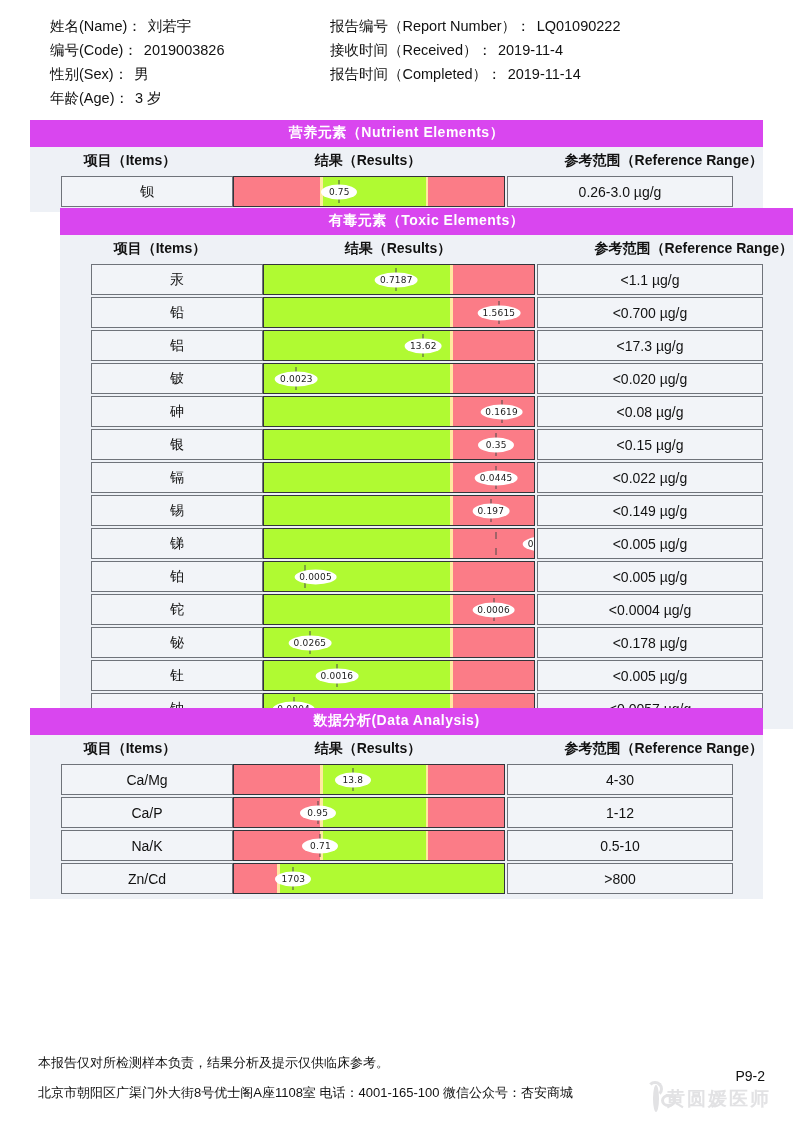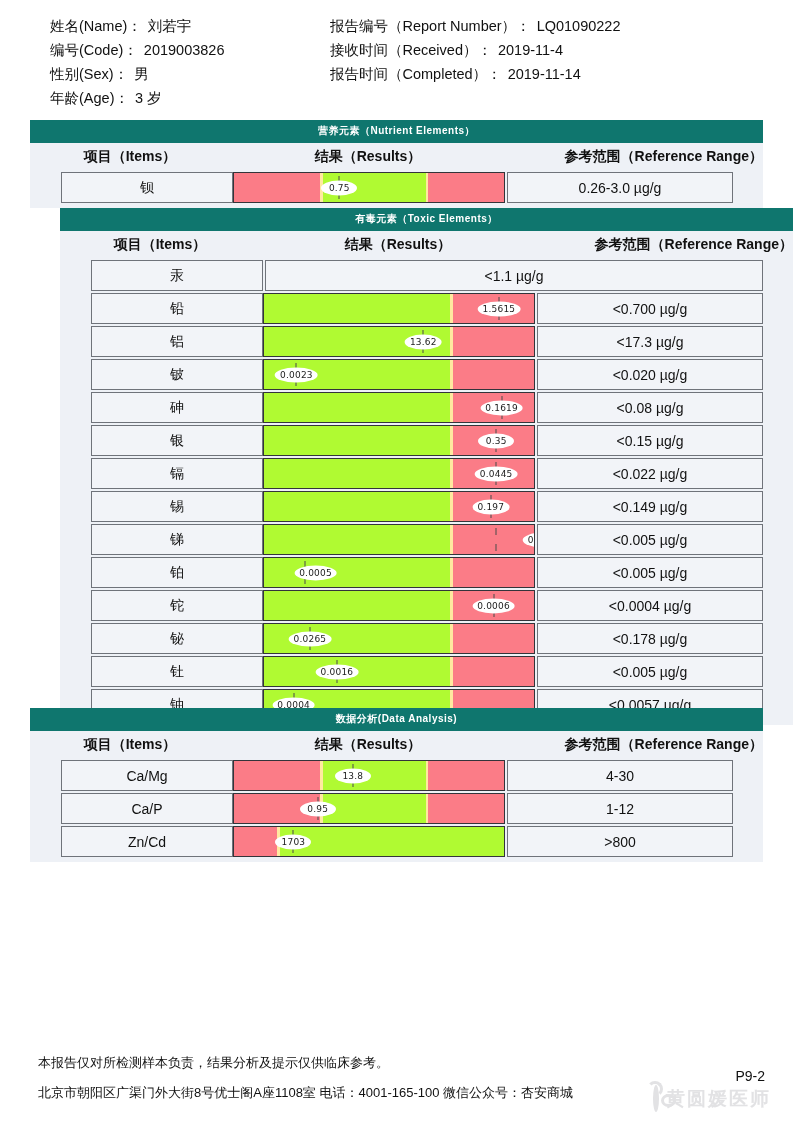--- a/index.html
+++ b/index.html
@@ -63,22 +63,22 @@
   .hdr-col{position:absolute;font-size:14.5px;line-height:24px;}
   .hdr-left{left:50px;top:14px;}
   .hdr-right{left:330px;top:14px;}
   .hdr-row{display:flex;white-space:nowrap;}
   .hdr-label{}
   .hdr-val{margin-left:6px;}
 
   
   .section{position:absolute;left:30px;width:733px;z-index:10;}
   .band{
-    background:#0f766e;color:#ffffff;
-    font-size:10px;font-weight:bold;
+    background:#d946ef;color:#ffffff;
+    font-size:14px;font-weight:bold;
     text-align:center;
     padding:4px 0 5px 0;
     letter-spacing:.5px;
   }
   .colhead{
     display:flex;
     background:#eef1f6;
     font-size:14px;font-weight:bold;
     padding:5px 0 6px 0;
   }
@@ -228,20 +228,28 @@
       <div class="section" style="top: 208px; padding-left: 30px;">
         <div class="band">有毒元素（Toxic  Elements）</div>
         <div class="colhead">
           <div class="c1">项目（Items）</div>
           <div class="c2">结果（Results）</div>
           <div class="c3">参考范围（Reference Range）</div>
         </div>
         <div class="rows">
           <div class="row">
             <div class="cell-item">汞</div>
+            <div class="cell-bar">
+              <div class="seg seg-green" style="left: 0%; width: 69%;"></div>
+              <div class="seg seg-sep" style="left: 69%; width: 1%;"></div>
+              <div class="seg seg-red" style="left: 70%; width: 30%;"></div>
+              <div class="tick up" style="left: 49%;"></div>
+              <div class="tick dn" style="left: 49%;"></div>
+              <div class="bubble" style="left: 49%;">0.7187</div>
+            </div>
             <div class="cell-ref nogap">&lt;1.1  µg/g</div>
           </div>
           <div class="row">
             <div class="cell-item">铅</div>
             <div class="cell-bar">
               <div class="seg seg-green" style="left: 0%; width: 69%;"></div>
               <div class="seg seg-sep" style="left: 69%; width: 1%;"></div>
               <div class="seg seg-red" style="left: 70%; width: 30%;"></div>
               <div class="tick up" style="left: 87%;"></div>
               <div class="tick dn" style="left: 87%;"></div>
@@ -425,20 +433,34 @@
               <div class="seg seg-green" style="left: 33%; width: 38%;"></div>
               <div class="seg seg-sep" style="left: 71%; width: 1%;"></div>
               <div class="seg seg-red" style="left: 72%; width: 28%;"></div>
               <div class="tick up" style="left: 31%;"></div>
               <div class="tick dn" style="left: 31%;"></div>
               <div class="bubble" style="left: 31%;">0.95</div>
             </div>
             <div class="cell-ref nogap">1-12</div>
           </div>
           <div class="row">
+            <div class="cell-item">Na/K</div>
+            <div class="cell-bar">
+              <div class="seg seg-red" style="left: 0%; width: 32%;"></div>
+              <div class="seg seg-sep" style="left: 32%; width: 1%;"></div>
+              <div class="seg seg-green" style="left: 33%; width: 38%;"></div>
+              <div class="seg seg-sep" style="left: 71%; width: 1%;"></div>
+              <div class="seg seg-red" style="left: 72%; width: 28%;"></div>
+              <div class="tick up" style="left: 32%;"></div>
+              <div class="tick dn" style="left: 32%;"></div>
+              <div class="bubble" style="left: 32%;">0.71</div>
+            </div>
+            <div class="cell-ref nogap">0.5-10</div>
+          </div>
+          <div class="row">
             <div class="cell-item">Zn/Cd</div>
             <div class="cell-bar">
               <div class="seg seg-red" style="left: 0%; width: 16%;"></div>
               <div class="seg seg-sep" style="left: 16%; width: 1%;"></div>
               <div class="seg seg-green" style="left: 17%; width: 83%;"></div>
               <div class="tick up" style="left: 22%;"></div>
               <div class="tick dn" style="left: 22%;"></div>
               <div class="bubble" style="left: 22%;">1703</div>
             </div>
             <div class="cell-ref nogap">&gt;800</div>

